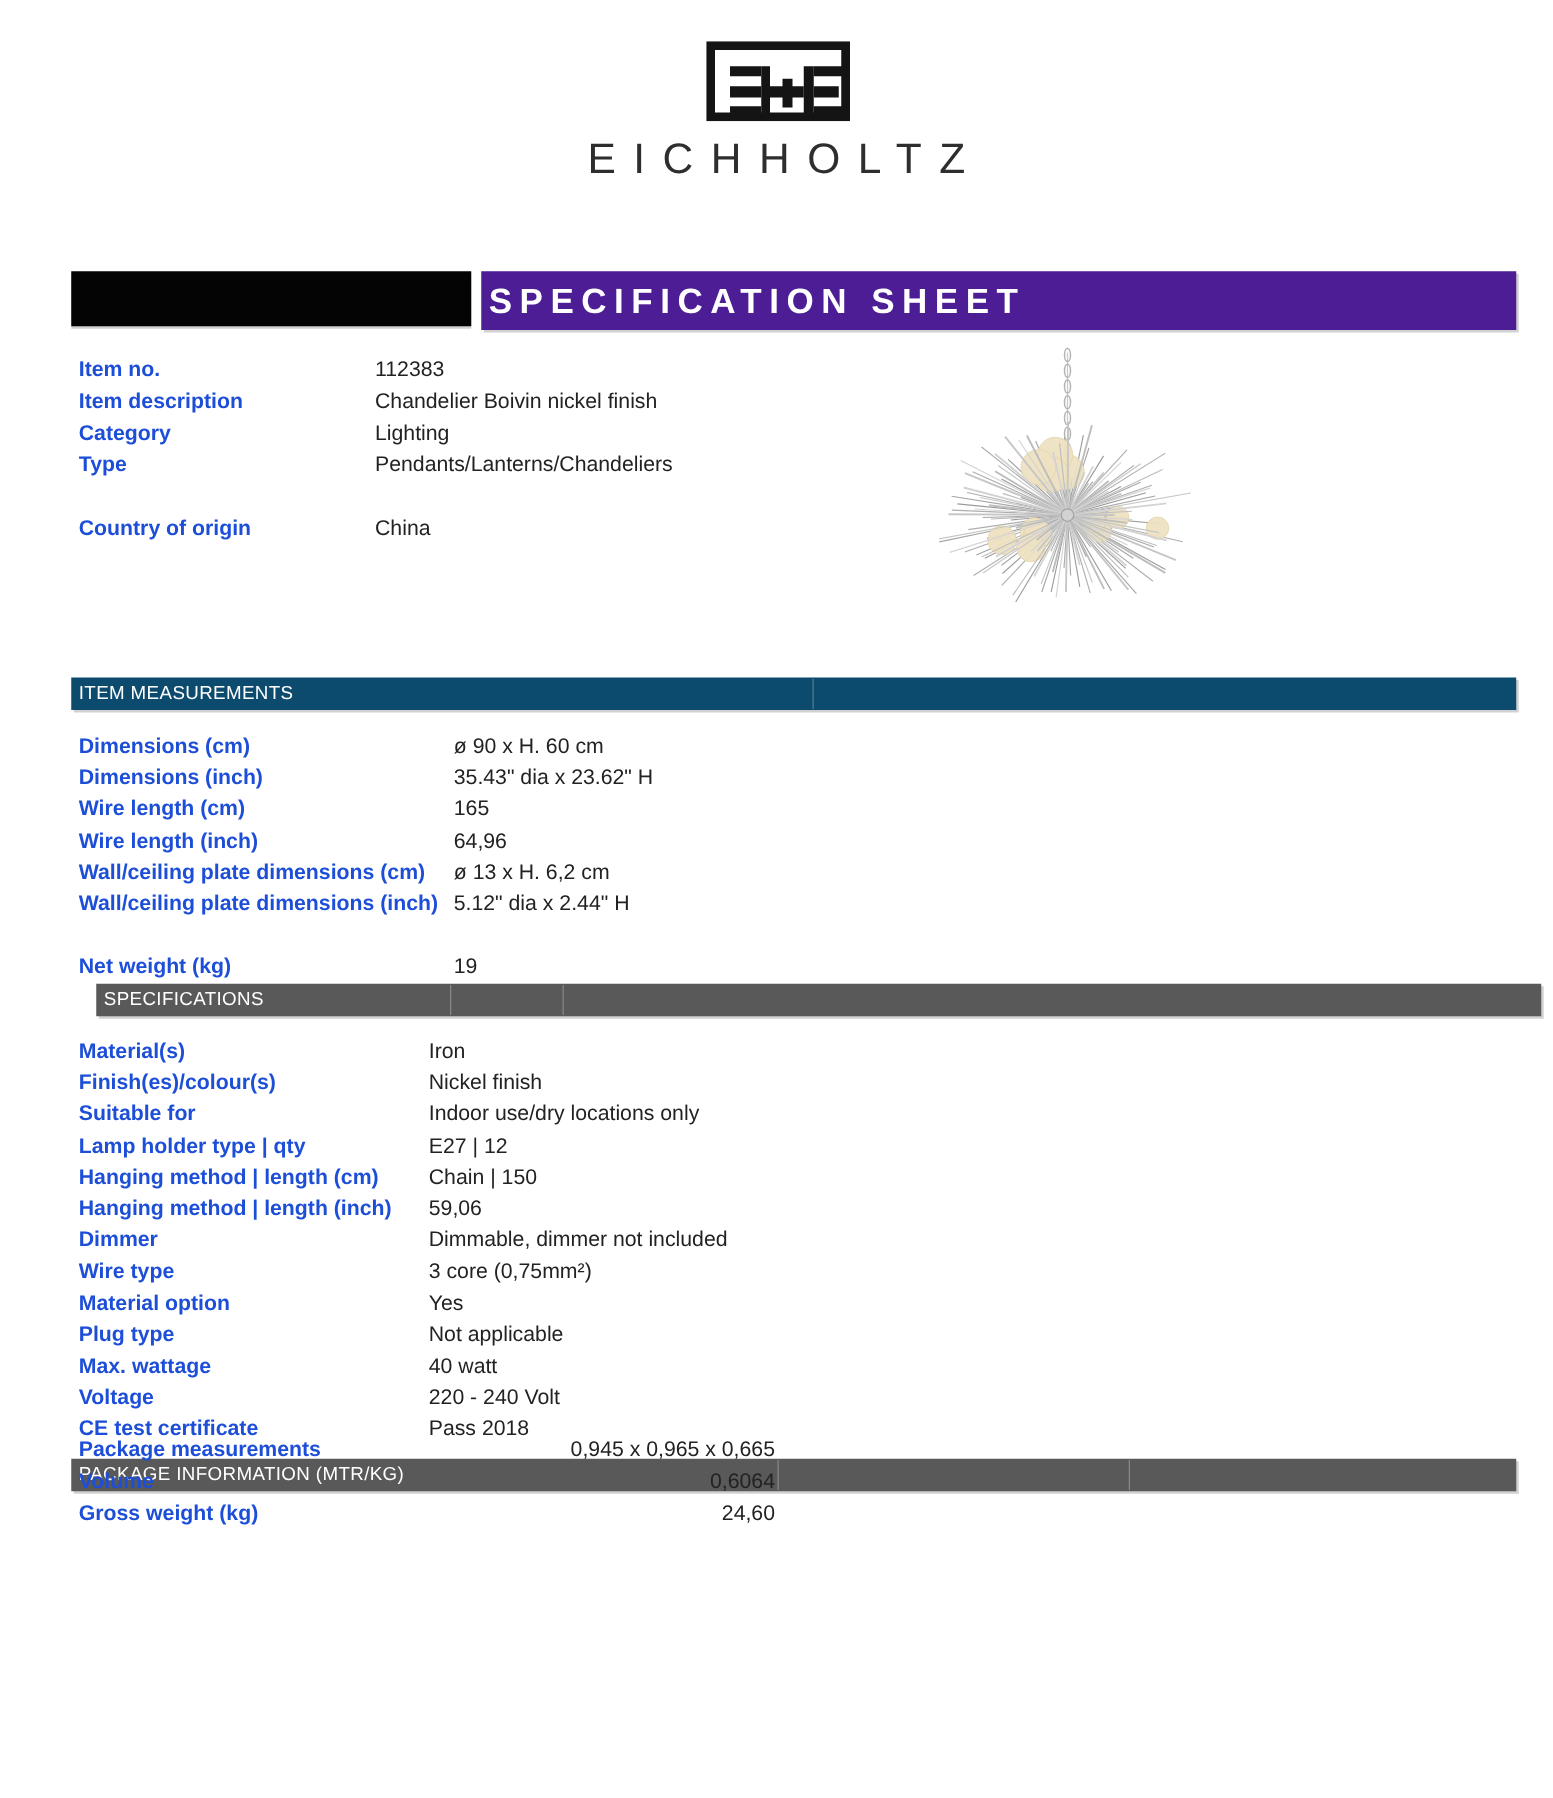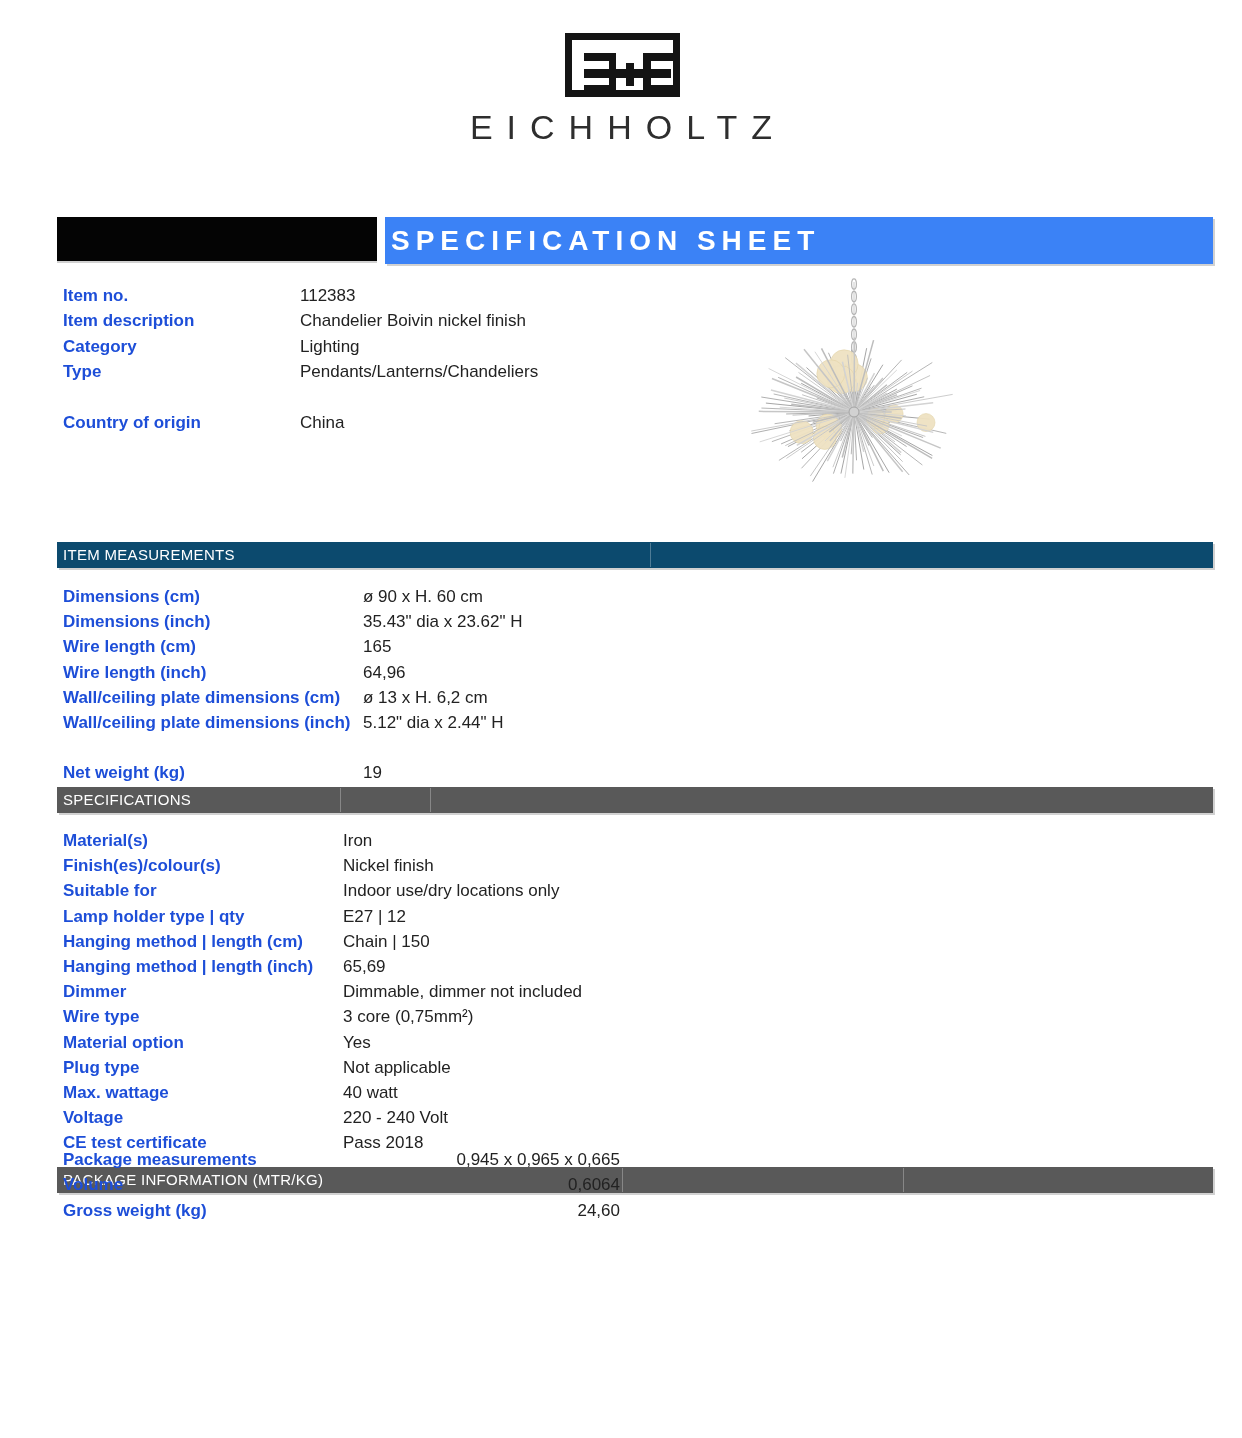--- a/index.html
+++ b/index.html
@@ -80,21 +80,21 @@
 
     <rect x="78" y="20" width="8" height="40"></rect>
     <rect x="86" y="20" width="25" height="8"></rect>
     <rect x="86" y="36" width="20" height="9"></rect>
     <rect x="86" y="52" width="25" height="8"></rect>
   </g>
 </svg>
 <div class="abs wordmark">EICHHOLTZ</div>
 
 <div class="abs titlebar-a" style="background: rgb(4, 4, 4);"></div>
-<div class="abs titlebar-b" style="background: #3b82f6;">
+<div class="abs titlebar-b" style="background: #4c1d95;">
   <span class="title-text">SPECIFICATION SHEET</span>
 </div>
 
 <div class="abs item-block">
   <div class="kv">
     <span class="k">Item no.</span>
     <span class="v">112383</span>
   </div>
   <div class="kv">
     <span class="k">Item description</span>
@@ -308,21 +308,21 @@
   <div class="kv">
     <span class="k">Wall/ceiling plate dimensions (inch)</span>
     <span class="v">5.12" dia x 2.44" H</span>
   </div>
   <div class="kv meas-gap">
     <span class="k">Net weight (kg)</span>
     <span class="v">19</span>
   </div>
 </div>
 
-<div class="abs sec-bar bar-specifications" style="background: rgb(89, 89, 89);">
+<div class="abs sec-bar bar-specifications" style="background: rgb(89, 89, 89); margin-left: 20px;">
   <span>SPECIFICATIONS</span>
   <span class="seam" style="left:283px"></span>
   <span class="seam" style="left:373px"></span>
 </div>
 <div class="abs spec-block">
   <div class="kv">
     <span class="k">Material(s)</span>
     <span class="v">Iron</span>
   </div>
   <div class="kv">
@@ -336,21 +336,21 @@
   <div class="kv">
     <span class="k">Lamp holder type | qty</span>
     <span class="v">E27 | 12</span>
   </div>
   <div class="kv">
     <span class="k">Hanging method | length (cm)</span>
     <span class="v">Chain | 150</span>
   </div>
   <div class="kv">
     <span class="k">Hanging method | length (inch)</span>
-    <span class="v">65,69</span>
+    <span class="v">59,06</span>
   </div>
   <div class="kv">
     <span class="k">Dimmer</span>
     <span class="v">Dimmable, dimmer not included</span>
   </div>
   <div class="kv">
     <span class="k">Wire type</span>
     <span class="v">3 core (0,75mm²)</span>
   </div>
   <div class="kv">

